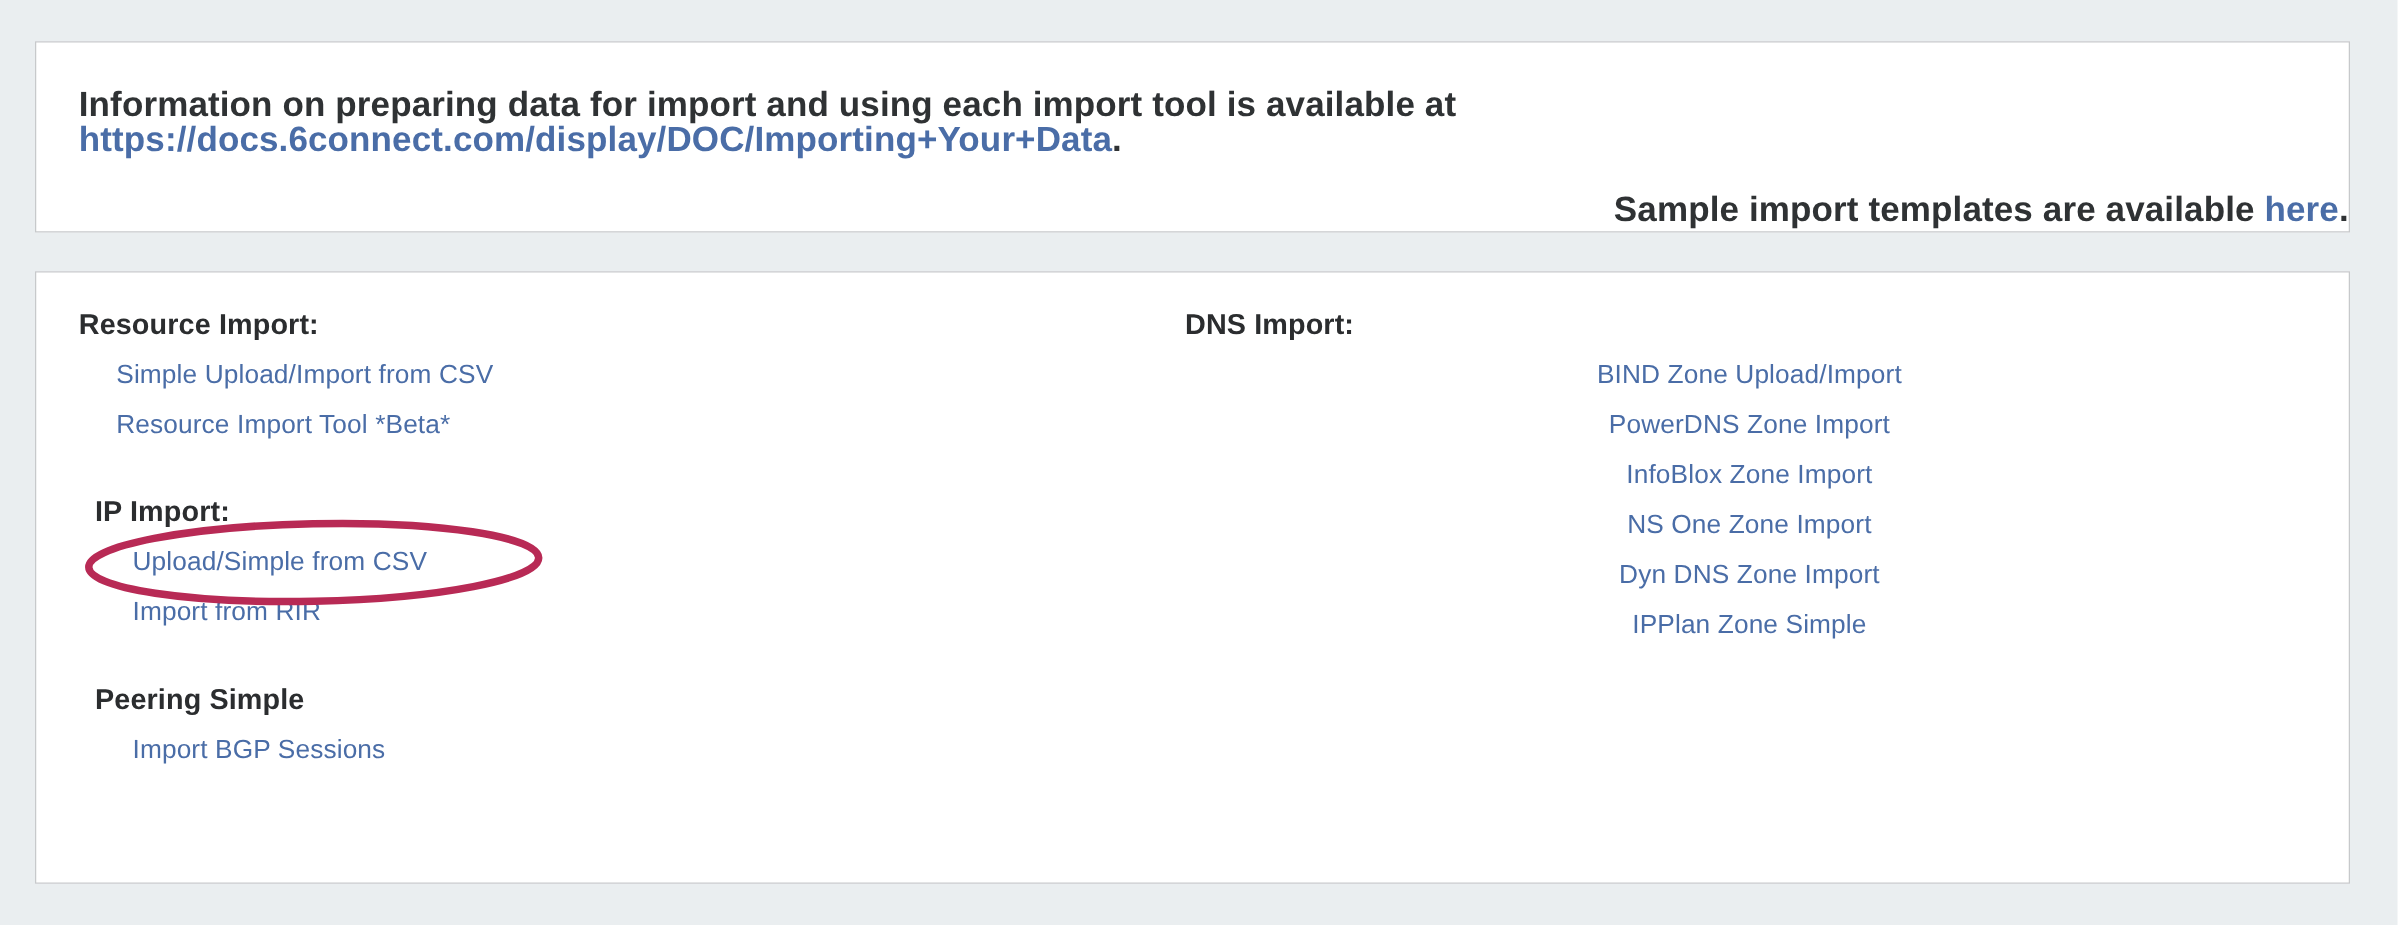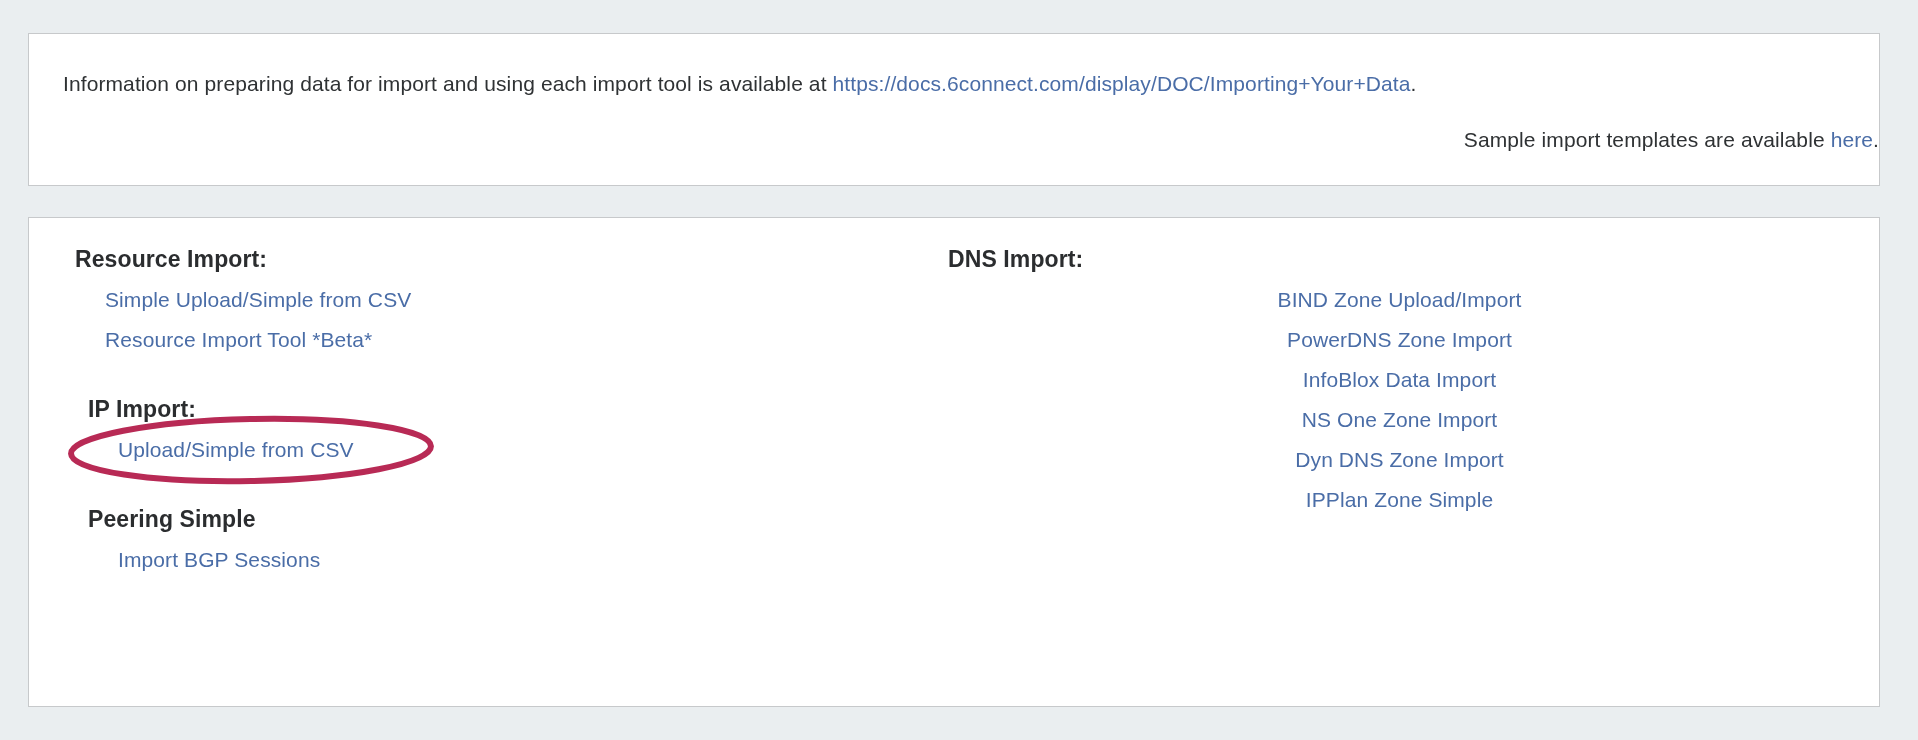--- a/index.html
+++ b/index.html
@@ -31,24 +31,25 @@
   }
 
   
   .panel-info {
     width: 1852px;
     height: 153px;
     padding: 36px 0 0 34px;
     box-sizing: border-box;
   }
   .info-line {
-    font-size: 21px;
+    font-size: 28px;
     color: #2f3234;
     line-height: 28px;
     letter-spacing: 0.1px;
+    font-weight: bold;
   }
   .info-line + .info-line {
     margin-top: 28px;
     text-align: right;
   }
 
   a.link,
   .link {
     color: #4a6da7;
     text-decoration: none;
@@ -66,21 +67,21 @@
   }
 
   .columns {
     display: flex;
     flex-direction: row;
     align-items: flex-start;
   }
   .col {
     box-sizing: border-box;
   }
-  .col-left  { width: 892px; padding-left: 46px; }
+  .col-left  { width: 892px; padding-left: 34px; }
   .col-right { width: 900px; padding-left: 27px; }
 
   .group { }
   .group + .group { margin-top: 34px; margin-left: 13px; }
 
   .group-title {
     font-size: 23px;
     font-weight: bold;
     color: #2b2d2f;
     line-height: 30px;
@@ -130,49 +131,50 @@
 
   <div class="panel panel-tools">
 
     <div class="columns">
 
       <div class="col col-left">
 
         <div class="group">
           <div class="group-title">Resource Import:</div>
           <ul class="group-list">
-            <li><a class="link" href="#">Simple Upload/Simple from CSV</a></li>
+            <li><a class="link" href="#">Simple Upload/Import from CSV</a></li>
             <li><a class="link" href="#">Resource Import Tool *Beta*</a></li>
           </ul>
         </div>
 
         <div class="group">
           <div class="group-title">IP Import:</div>
           <ul class="group-list">
             <li><a class="link" href="#">Upload/Simple from CSV</a></li>
+            <li><a class="link" href="#">Import from RIR</a></li>
           </ul>
         </div>
 
         <div class="group">
           <div class="group-title">Peering Simple</div>
           <ul class="group-list">
             <li><a class="link" href="#">Import BGP Sessions</a></li>
           </ul>
         </div>
 
       </div>
 
       <div class="col col-right">
 
         <div class="group">
           <div class="group-title">DNS Import:</div>
           <ul class="group-list">
             <li><a class="link" href="#">BIND Zone Upload/Import</a></li>
             <li><a class="link" href="#">PowerDNS Zone Import</a></li>
-            <li><a class="link" href="#">InfoBlox Data Import</a></li>
+            <li><a class="link" href="#">InfoBlox Zone Import</a></li>
             <li><a class="link" href="#">NS One Zone Import</a></li>
             <li><a class="link" href="#">Dyn DNS Zone Import</a></li>
             <li><a class="link" href="#">IPPlan Zone Simple</a></li>
           </ul>
         </div>
 
       </div>
 
     </div>
 

